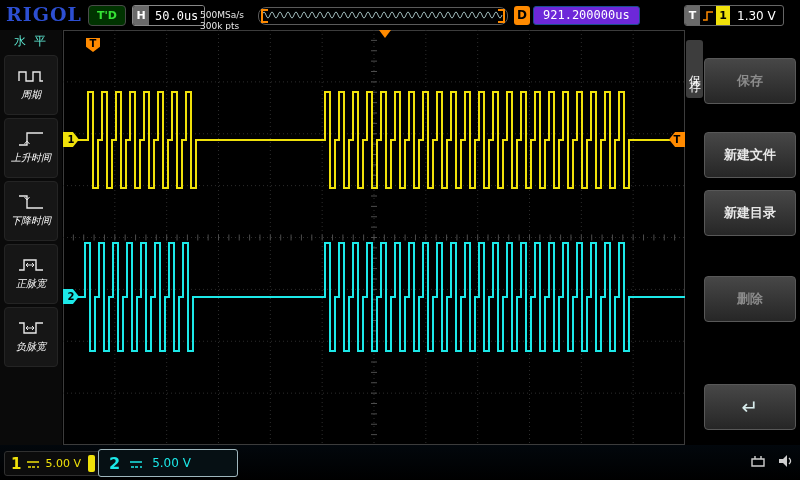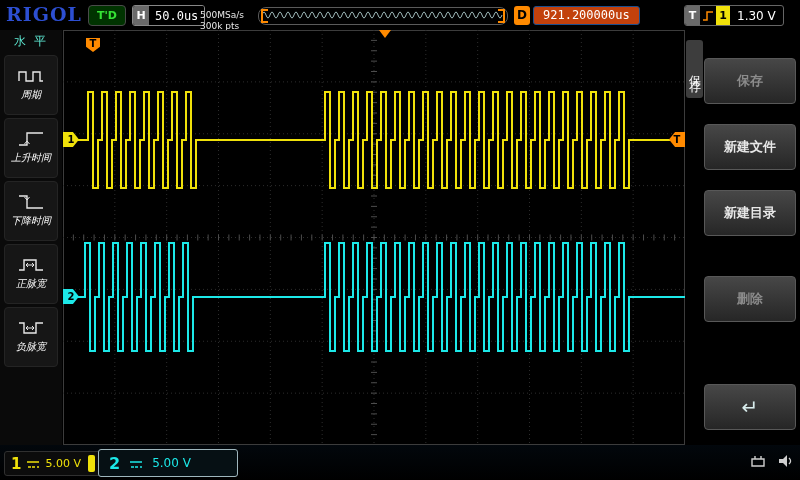--- a/index.html
+++ b/index.html
@@ -15,21 +15,21 @@
   #h-group{position:absolute;left:132px;top:5px;height:19px;display:flex;border:1px solid #888;border-radius:3px;overflow:hidden;}
   #h-group .seg-label{background:#6a6a6a;color:#fff;font-weight:bold;font-size:11px;width:16px;display:flex;align-items:center;justify-content:center;}
   #h-group .seg-value{background:#000;color:#fff;font-size:12px;padding:0 6px;display:flex;align-items:center;font-family:"DejaVu Sans Mono","Liberation Mono",monospace;}
   #acq{position:absolute;left:200px;top:4px;color:#e8e8e8;font-size:9px;line-height:11px;margin-top:6px;}
   #strip{position:absolute;left:258px;top:7px;width:248px;height:16px;border:1px solid #5a5a5a;border-radius:8px;background:#000;}
   .bracket{position:absolute;top:1px;width:5px;height:10px;}
   .bracket.l{left:2px;border-left:2px solid #ff8a00;border-top:2px solid #ff8a00;border-bottom:2px solid #ff8a00;}
   .bracket.r{right:2px;border-right:2px solid #ff8a00;border-top:2px solid #ff8a00;border-bottom:2px solid #ff8a00;}
   #d-group{position:absolute;left:514px;top:5px;height:20px;display:flex;align-items:center;}
   #d-group .d-label{width:16px;height:19px;background:#ff8a00;color:#000;font-weight:bold;font-size:12px;border-radius:3px;display:flex;align-items:center;justify-content:center;}
-  #d-group .d-value{margin-left:3px;height:17px;background:#c2410c;border:1px solid #1b4f8f;border-radius:3px;color:#fff;
+  #d-group .d-value{margin-left:3px;height:17px;background:#6d28d9;border:1px solid #1b4f8f;border-radius:3px;color:#fff;
                     font-size:12px;padding:0 9px;display:flex;align-items:center;font-family:"DejaVu Sans Mono","Liberation Mono",monospace;}
   #t-group{position:absolute;left:684px;top:5px;height:19px;display:flex;border:1px solid #666;border-radius:3px;overflow:hidden;background:#000;}
   #t-group .seg-label{background:#6a6a6a;color:#fff;font-weight:bold;font-size:11px;width:15px;display:flex;align-items:center;justify-content:center;}
   #t-group .seg-sym{width:16px;display:flex;align-items:center;justify-content:center;}
   #t-group .seg-src{background:#f0e10a;color:#000;font-weight:bold;font-size:11px;width:14px;display:flex;align-items:center;justify-content:center;}
   #t-group .seg-val{color:#fff;font-size:12px;padding:0 7px;display:flex;align-items:center;}
 
   
   #left-menu{position:absolute;left:0;top:30px;width:62px;height:415px;background:#0a0a0a;}
   #left-menu .title{height:22px;color:#5eead4;font-size:12px;display:flex;align-items:center;justify-content:center;letter-spacing:2px;}
@@ -296,21 +296,21 @@
     <div class="mk tpos"></div>
     <div class="mk ch1" style="top:102px;">1</div>
     <div class="mk ch2" style="top:259px;">2</div>
     <div class="mk tlevel" style="top:102px;">T</div>
   </div>
 
   <div id="right-menu">
     <div id="rm-tab">保存</div>
 
     <div class="btn disabled" style="top:28px;">保存</div>
-    <div class="btn" style="top:94px;">新建文件</div>
+    <div class="btn" style="top:102px;">新建文件</div>
     <div class="btn" style="top:160px;">新建目录</div>
     <div class="btn disabled" style="top:236px;margin-top:10px;">删除</div>
     <div class="btn" style="top:354px;">
       <span class="ret">↵</span>
     </div>
   </div>
 
   <div id="footer">
     <div id="ch1-badge">
       <span class="num">1</span>

